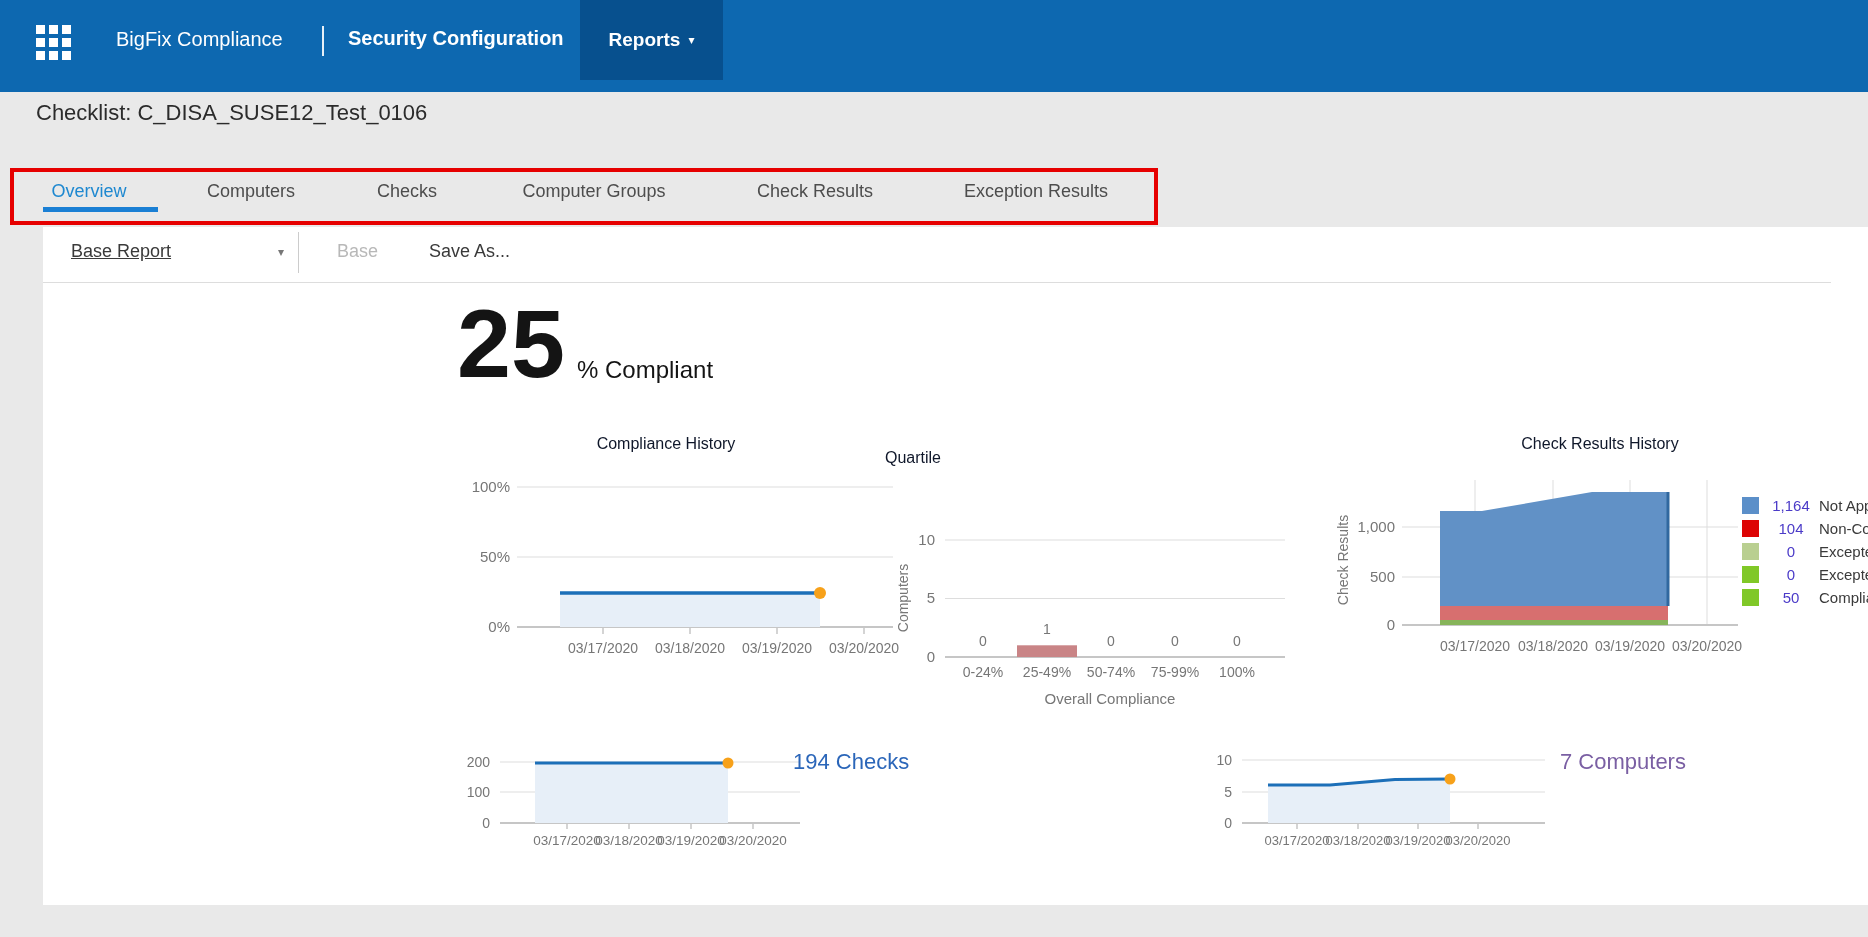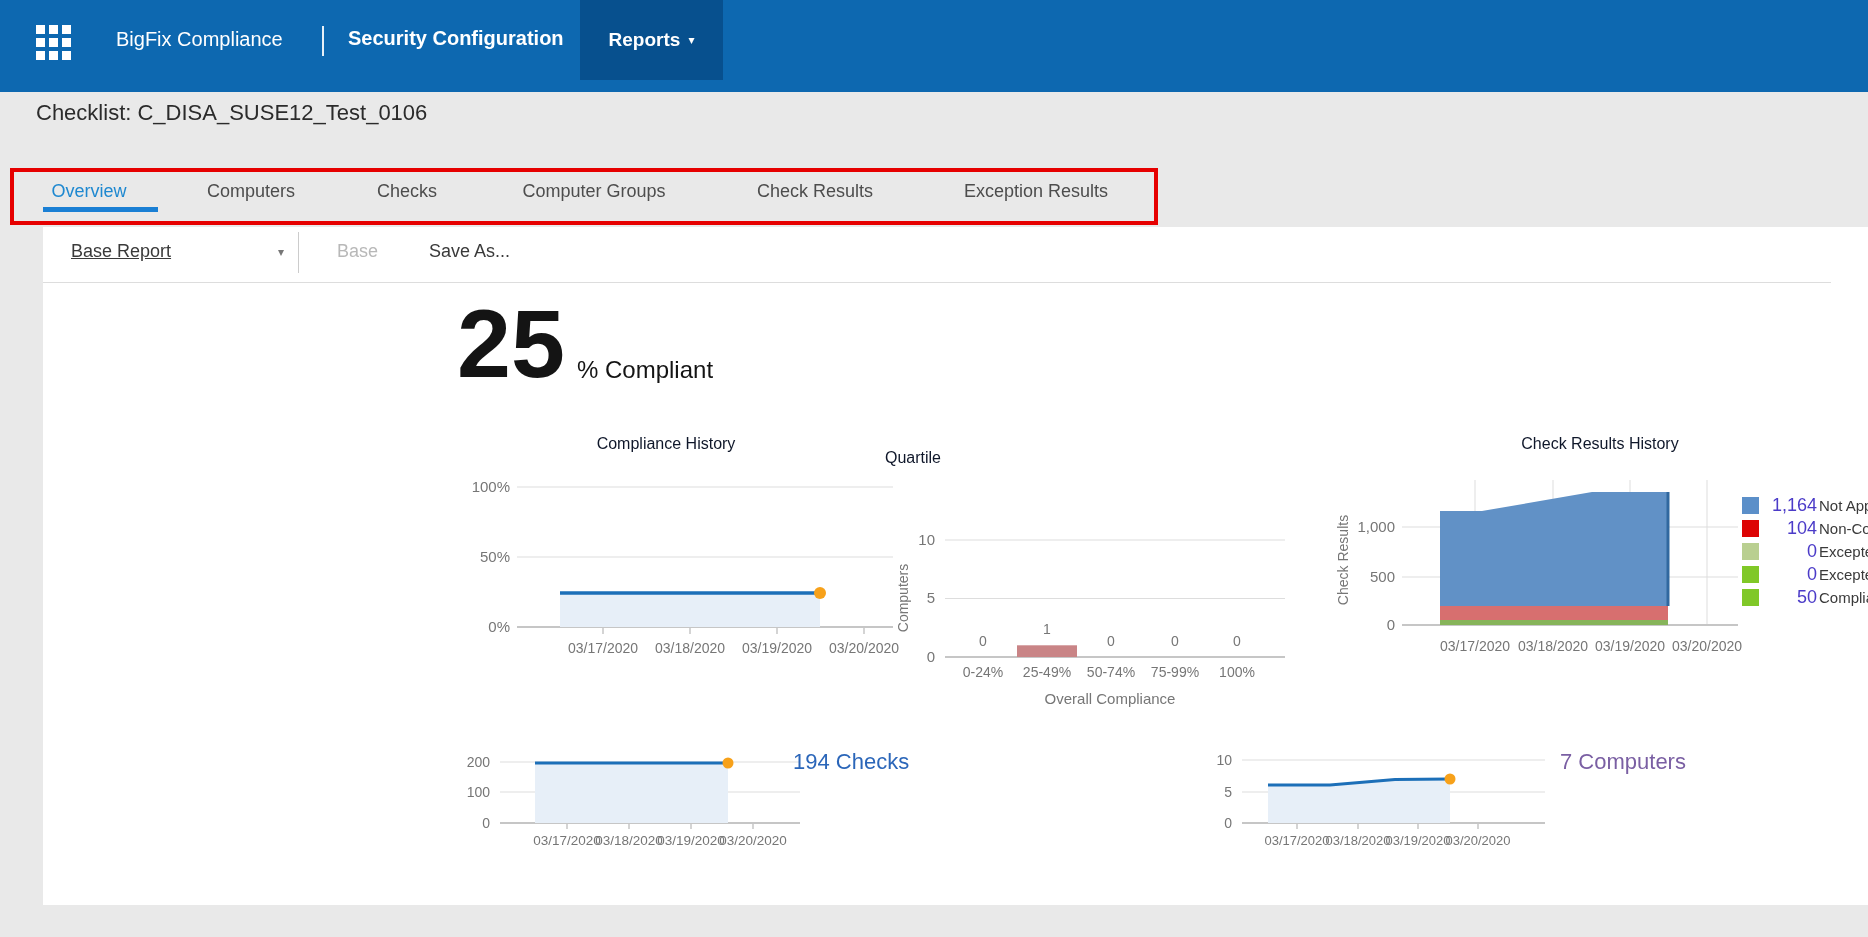--- a/index.html
+++ b/index.html
@@ -51,21 +51,21 @@
   svg { position:absolute; overflow:visible; }
   svg text { font-family:"Liberation Sans", sans-serif; fill:#767676; }
   .grid { stroke:#ddd; stroke-width:1; }
   .axis { stroke:#c6c6c6; stroke-width:2; }
   .tick { stroke:#c6c6c6; stroke-width:1.5; }
 
   
   .legend { position:absolute; left:1742px; top:494px; }
   .legend-row { display:flex; align-items:center; height:23px; white-space:nowrap; }
   .legend-swatch { width:17px; height:17px; margin-right:6px; flex:0 0 17px; }
-  .legend-count { width:52px; text-align:right; font-size:18px; color:#4b3bc8; margin-right:2px; cursor:pointer; }
+  .legend-count { width:52px; text-align:center; font-size:15px; color:#4b3bc8; margin-right:2px; cursor:pointer; }
   .legend-label { font-size:15px; color:#3a3a3a; }
 
   .trend-link { position:absolute; font-size:22px; white-space:nowrap; cursor:pointer; }
   #checks-link { left:793px; top:749px; color:#2b66b9; }
   #computers-link { left:1560px; top:749px; color:#7a5fa3; }
 </style>
 </head>
 <body>
 
 <div class="topbar">

